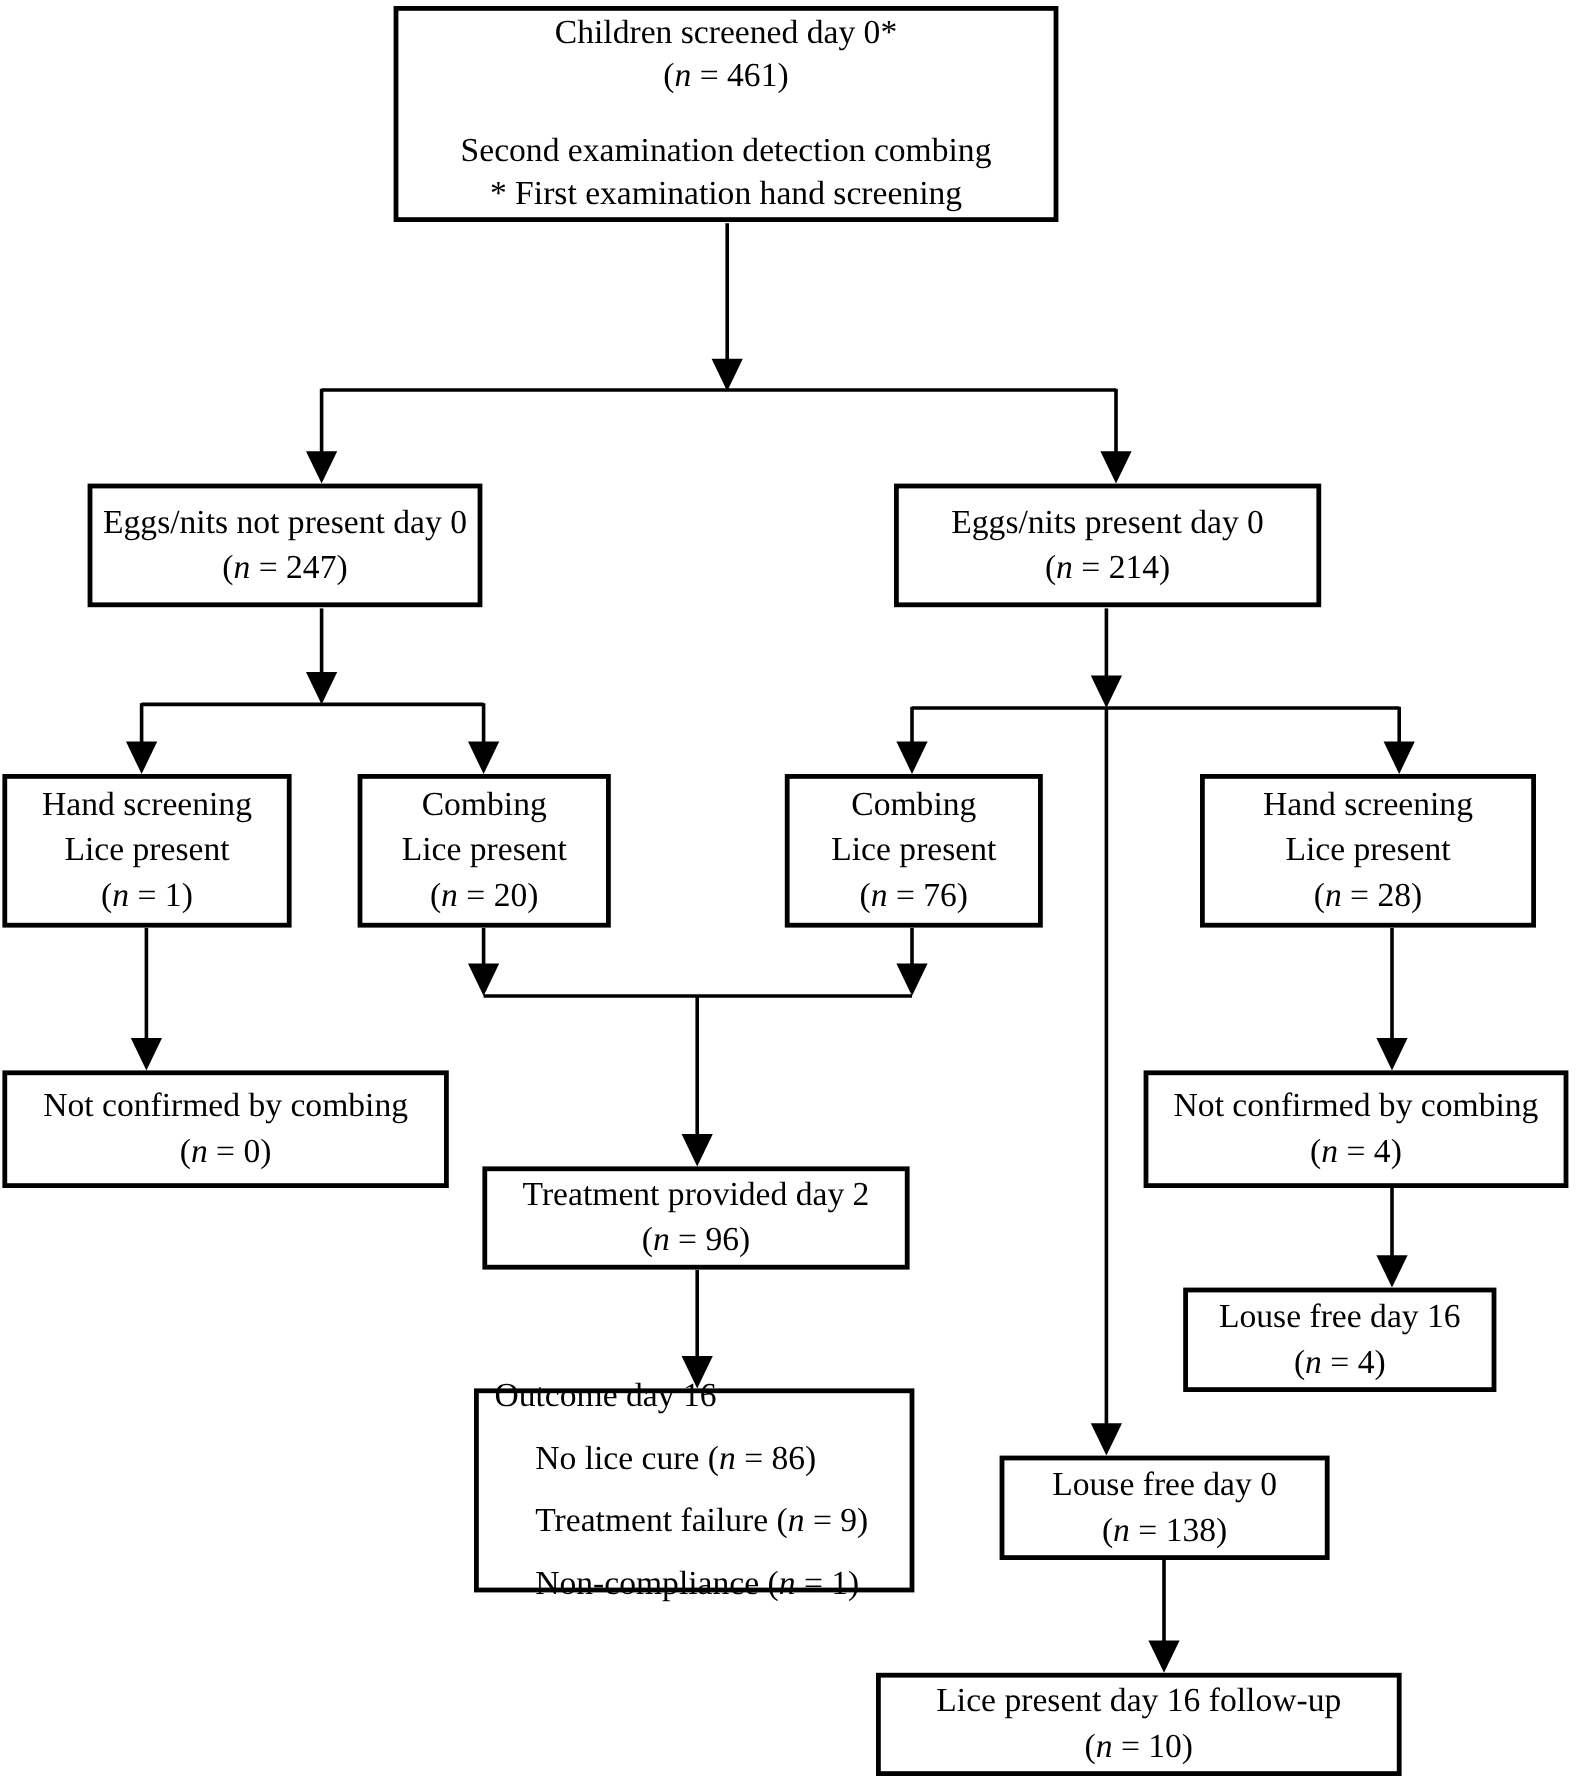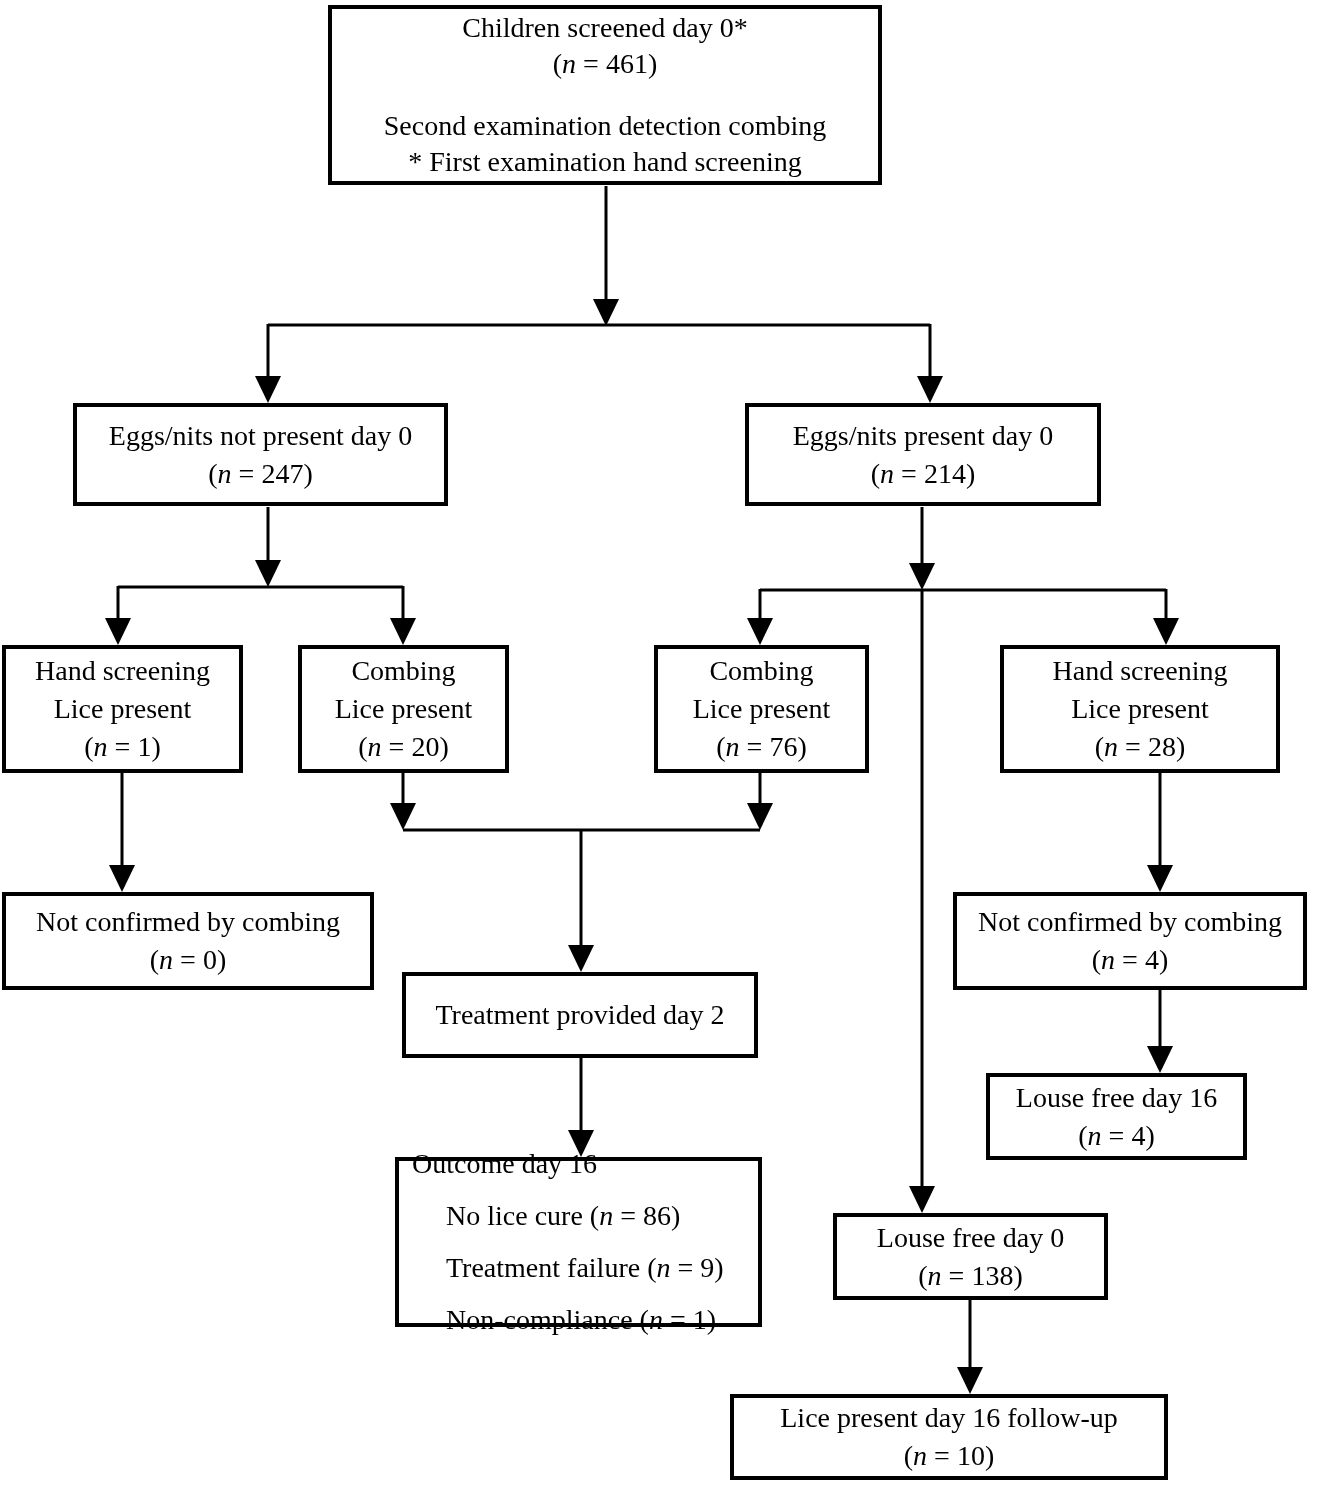--- a/index.html
+++ b/index.html
@@ -100,21 +100,21 @@
   </svg>
 
   <div class="box top-note" style="left:328px;top:5px;width:554px;height:180px">
     <div class="bline">Children screened day 0*</div>
     <div class="bline">(<i>n</i> = 461)</div>
     <div class="vgap"></div>
     <div class="bline">Second examination detection combing</div>
     <div class="bline">* First examination hand screening</div>
   </div>
 
-  <div class="box" style="left:73px;top:403px;width:375px;height:103px">
+  <div class="box" style="left:73px;top:403px;width:329px;height:103px">
     <div class="bline">Eggs/nits not present day 0</div>
     <div class="bline">(<i>n</i> = 247)</div>
   </div>
 
   <div class="box" style="left:745px;top:403px;width:356px;height:103px">
     <div class="bline">Eggs/nits present day 0</div>
     <div class="bline">(<i>n</i> = 214)</div>
   </div>
 
   <div class="box" style="left:2px;top:645px;width:241px;height:128px">
@@ -146,20 +146,21 @@
     <div class="bline">(<i>n</i> = 0)</div>
   </div>
 
   <div class="box" style="left:953px;top:892px;width:354px;height:98px">
     <div class="bline">Not confirmed by combing</div>
     <div class="bline">(<i>n</i> = 4)</div>
   </div>
 
   <div class="box" style="left:402px;top:972px;width:356px;height:86px">
     <div class="bline">Treatment provided day 2</div>
+    <div class="bline">(<i>n</i> = 96)</div>
   </div>
 
   <div class="box" style="left:986px;top:1073px;width:261px;height:87px">
     <div class="bline">Louse free day 16</div>
     <div class="bline">(<i>n</i> = 4)</div>
   </div>
 
   <div class="box left-align" style="left:395px;top:1157px;width:367px;height:170px">
     <div class="bline">Outcome day 16</div>
     <div class="bline indent">No lice cure (<i>n</i> = 86)</div>

